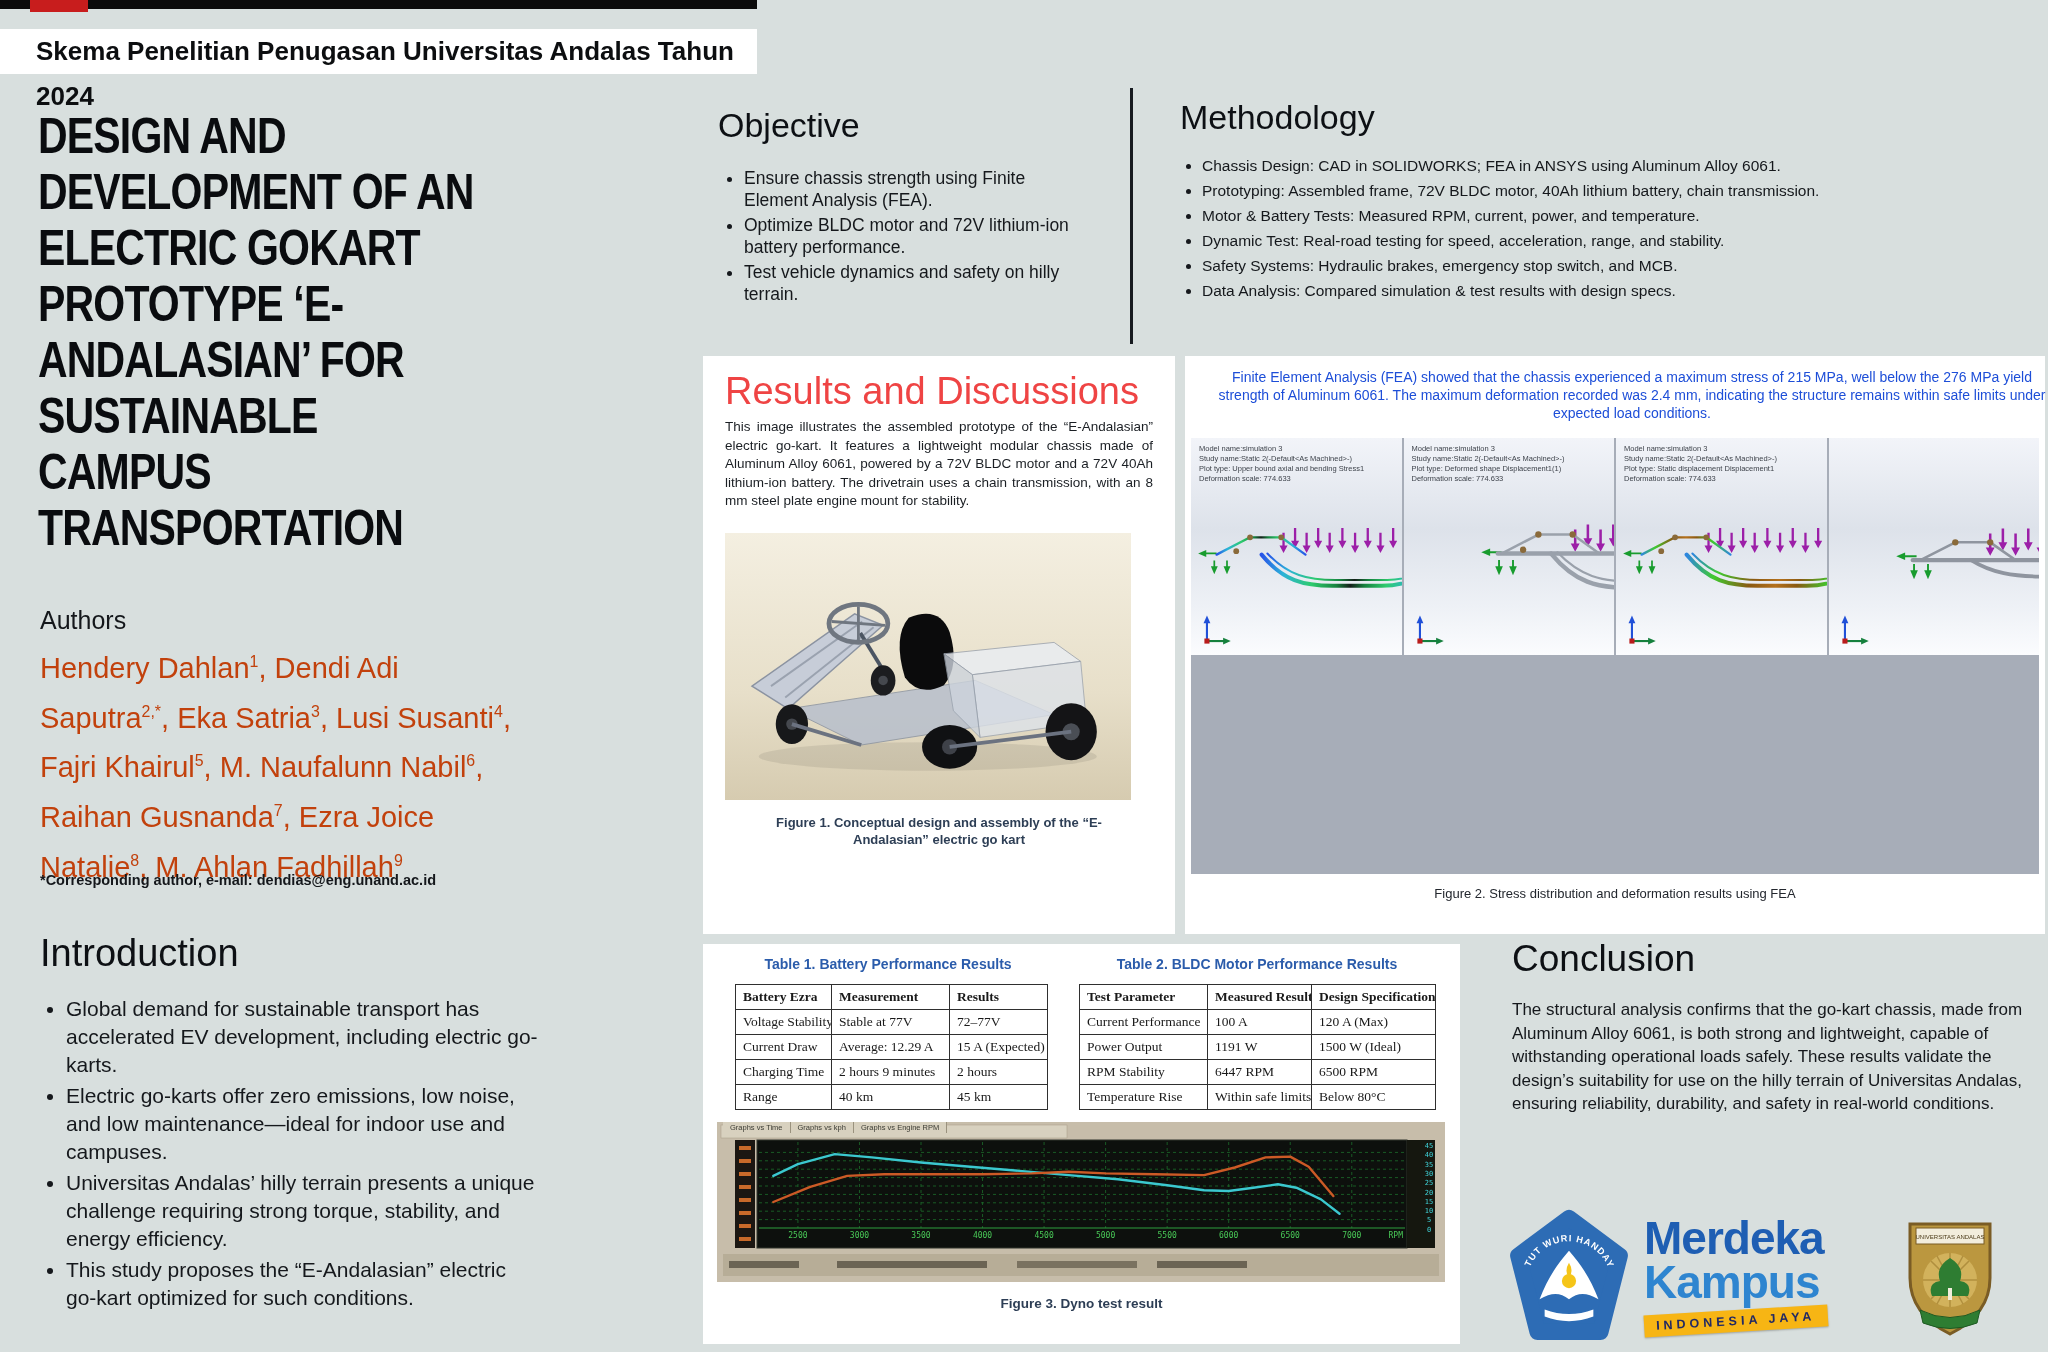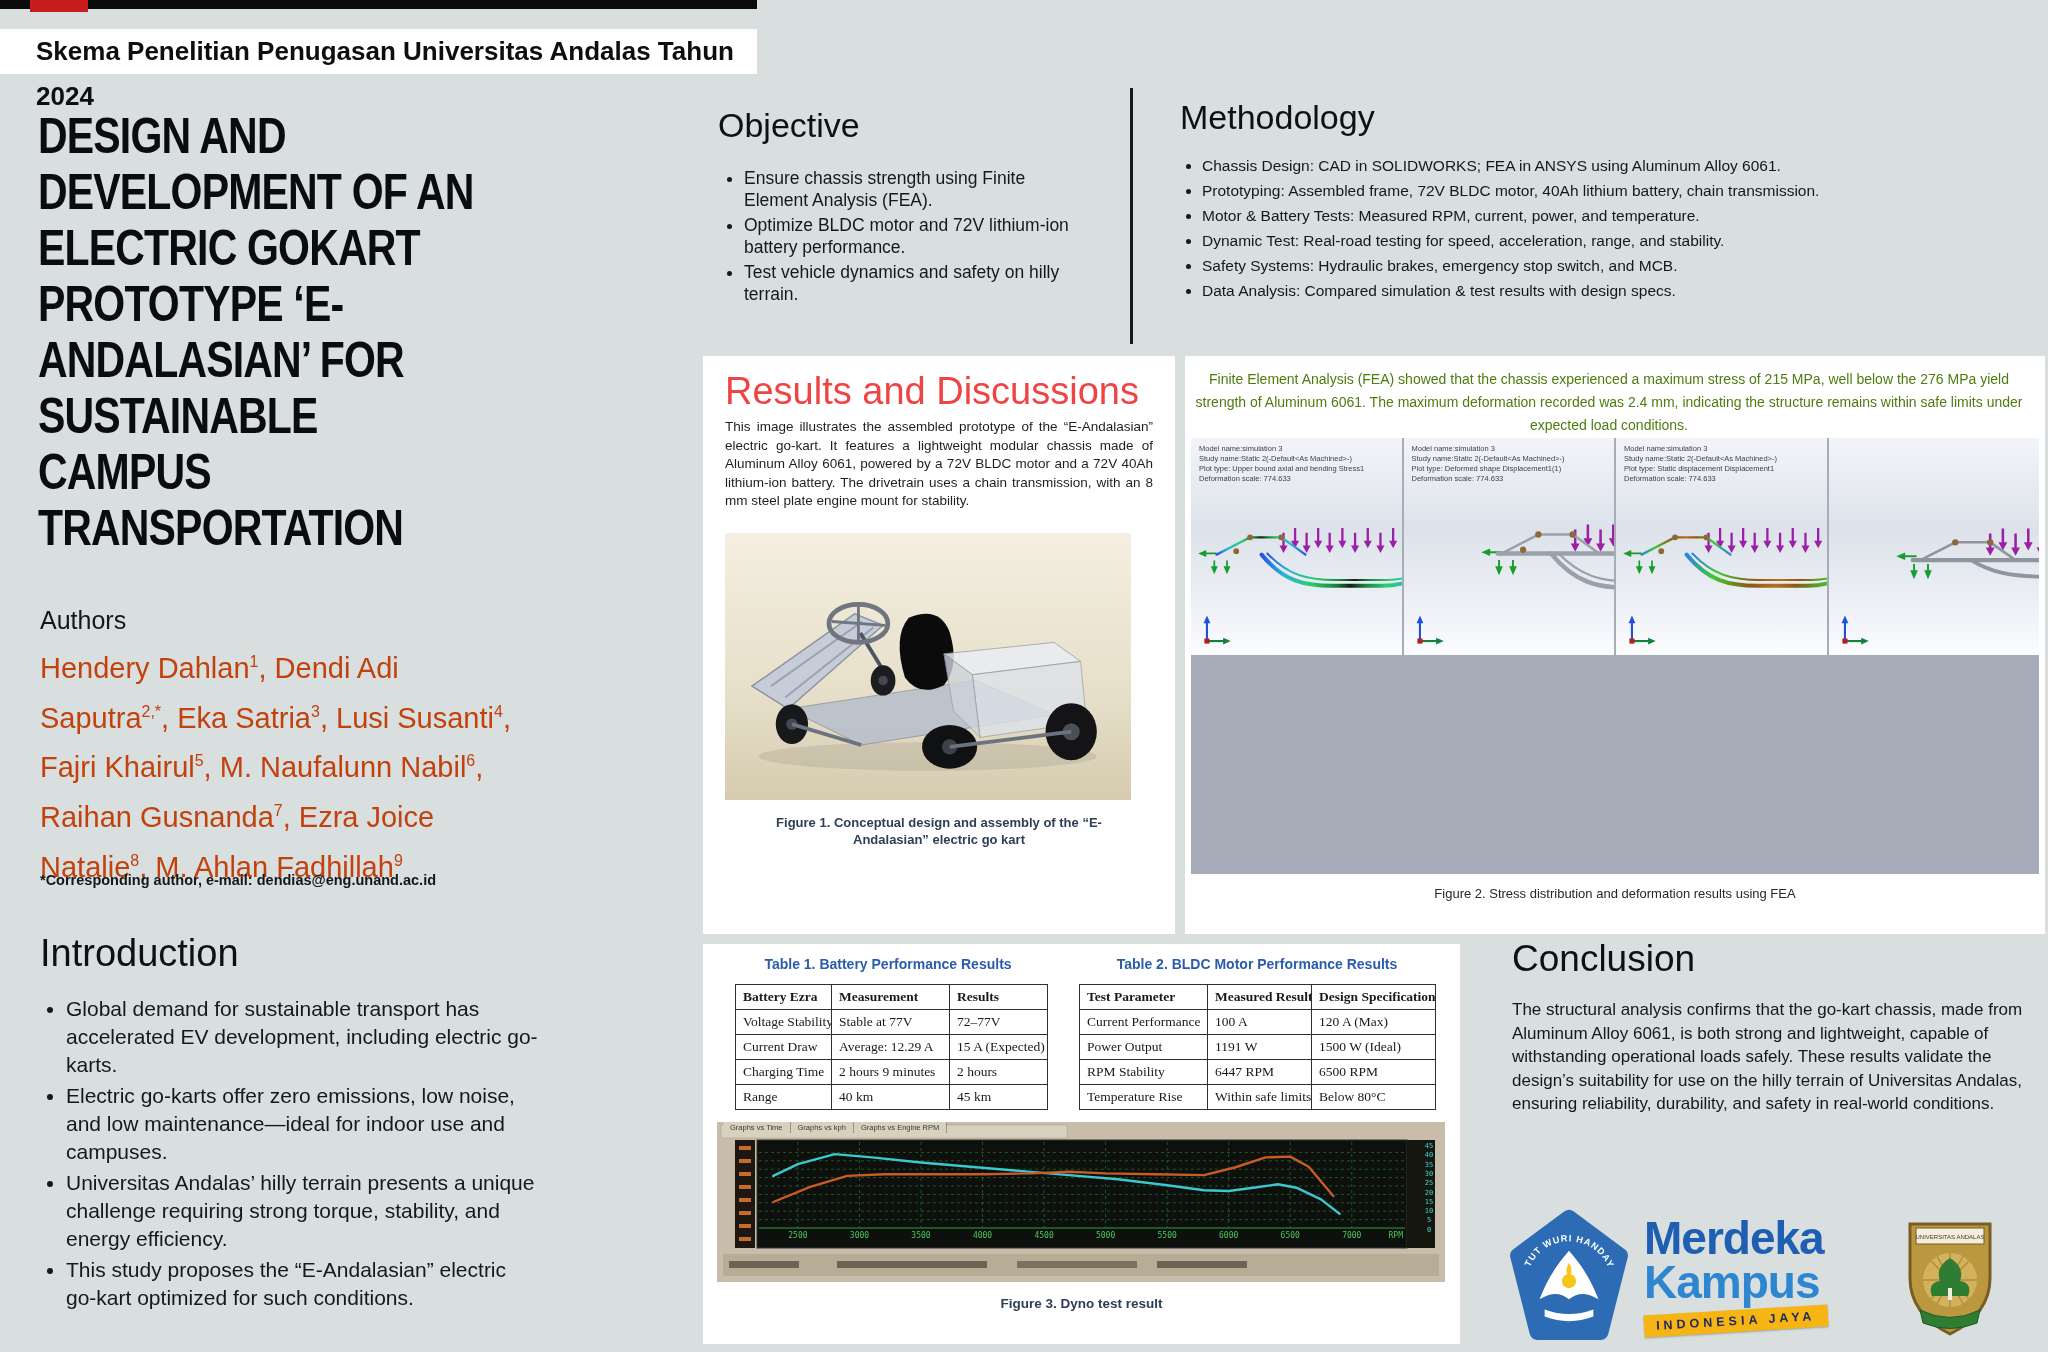--- a/index.html
+++ b/index.html
@@ -39,21 +39,21 @@
 
   
   .panel{background:#ffffff;}
   #results-panel{left:703px;top:356px;width:472px;height:578px;}
   #rp-heading{left:22px;top:14px;font-size:38px;font-weight:500;color:#ef4444;}
   #rp-par{left:22px;top:62px;width:428px;font-size:13.5px;line-height:18.5px;text-align:justify;color:#1b1f24;}
   #fig1{left:22px;top:177px;width:406px;height:267px;}
   #rp-cap{left:40px;top:458px;width:392px;text-align:center;font-size:13px;line-height:17px;font-weight:600;color:#2d3e55;}
 
   #fea-panel{left:1185px;top:356px;width:860px;height:578px;}
-  #fea-par{left:9px;top:12px;width:830px;font-size:14px;line-height:23px;text-align:center;color:#4d7c0f;}
+  #fea-par{left:32px;top:12px;width:830px;font-size:14px;line-height:18px;text-align:center;color:#1d4ed8;}
   #fig2{left:6px;top:82px;width:848px;height:436px;display:grid;grid-template-columns:1fr 1fr 1fr 1fr;grid-template-rows:1fr 1fr;gap:2px;background:#a7adb8;}
   .quad{position:relative;background:linear-gradient(180deg,#f2f4f9 0%,#dde2ea 42%,#eef1f6 78%,#fbfcfe 100%);overflow:hidden;}
   .quad .meta{position:absolute;left:8px;top:6px;font-size:7.5px;line-height:10px;color:#3e434b;}
   .kart{position:absolute;}
   .k-left{left:6px;top:58px;width:300px;height:138px;}
   .k-right{left:76px;top:52px;width:330px;height:150px;}
   .k-flat{left:66px;top:66px;width:330px;height:130px;}
   .lgd-title{position:absolute;left:300px;top:14px;width:116px;font-size:7.5px;white-space:nowrap;overflow:hidden;color:#3e434b;}
   .legend{position:absolute;left:312px;top:26px;}
   .lg-row{display:flex;align-items:center;height:9.6px;}

